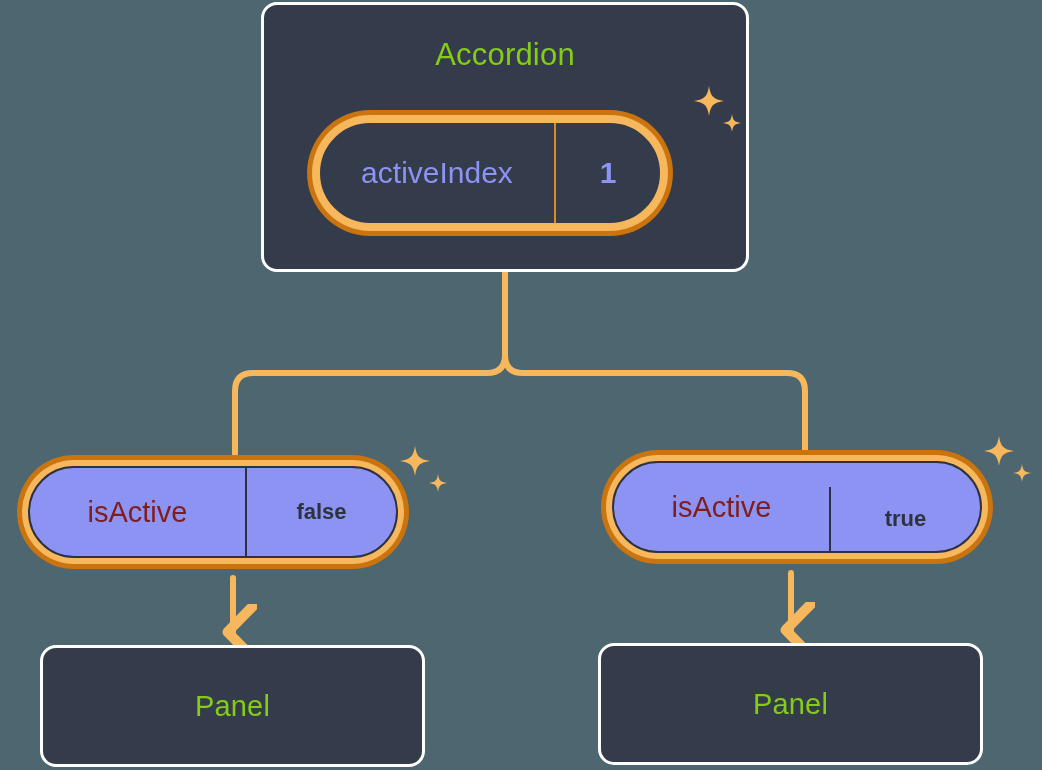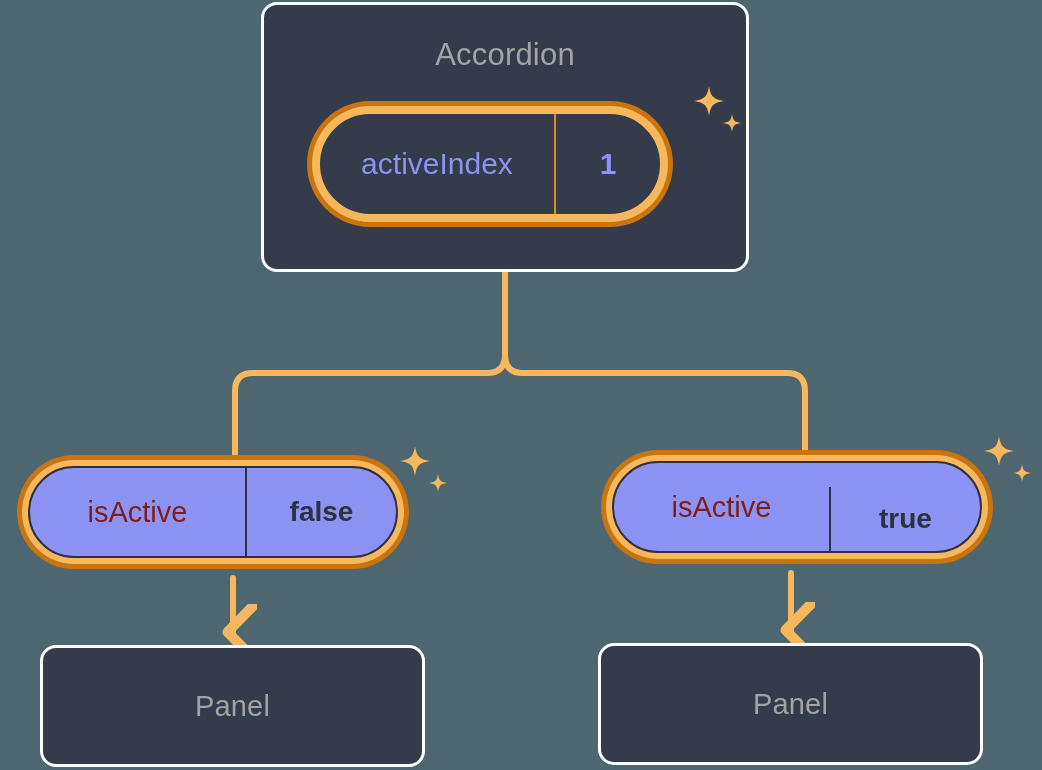--- a/index.html
+++ b/index.html
@@ -33,21 +33,21 @@
   .card {
     position: absolute;
     background: #343b4a;
     border: 3px solid #ffffff;
     border-radius: 16px;
     box-sizing: border-box;
     z-index: 3;
   }
   .card-title {
     text-align: center;
-    color: #a3a3a3;
+    color: #84cc16;
     font-size: 31px;
     font-weight: 400;
     letter-spacing: 0.2px;
   }
 
   #accordion-card {
     left: 261px;
     top: 2px;
     width: 488px;
     height: 270px;
@@ -93,21 +93,21 @@
     box-sizing: border-box;
   }
   .pill-key, .pill-val {
     display: flex;
     align-items: center;
     justify-content: center;
     box-sizing: border-box;
   }
 
   
-  #pill-activeindex { left: 307px; top: 101px; }
+  #pill-activeindex { left: 307px; top: 110px; }
   #pill-activeindex .pill-body {
     background: #343b4a;
     border: 2px solid #f7b75c;
     height: 104px;
   }
   #pill-activeindex .pill-key {
     width: 234px;
     color: #8d93f2;
     font-size: 30px;
     font-weight: 400;
@@ -127,21 +127,21 @@
     height: 92px;
   }
   .pill-purple .pill-key {
     color: #7f1d1d;
     font-size: 29px;
     font-weight: 400;
   }
   .pill-purple .pill-val {
     border-left: 2px solid #2c3240;
     color: #2c3240;
-    font-size: 28px;
+    font-size: 22px;
     font-weight: 700;
   }
 
   #pill-isactive-left  { left: 17px;  top: 455px; }
   #pill-isactive-left  .pill-key { width: 215px; }
   #pill-isactive-left  .pill-val { width: 151px; }
 
   #pill-isactive-right { left: 601px; top: 450px; }
   #pill-isactive-right .pill-key { width: 215px; }
   #pill-isactive-right .pill-val { width: 151px; margin-top: 24px; }

